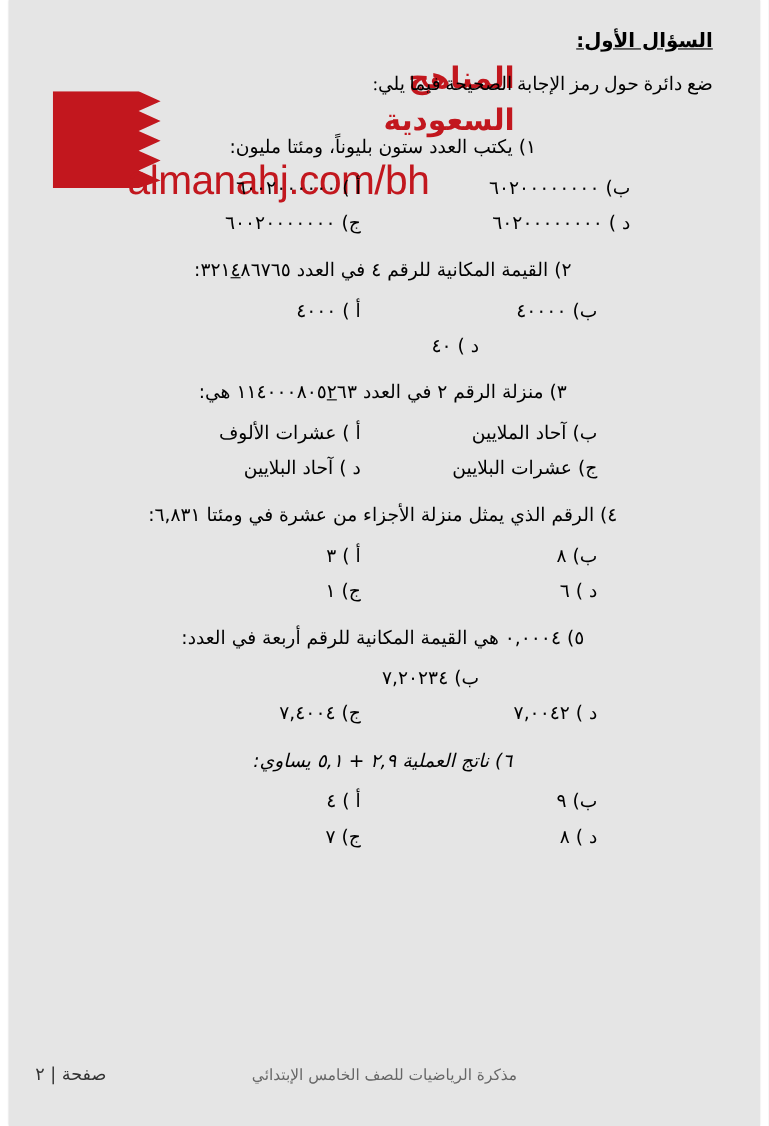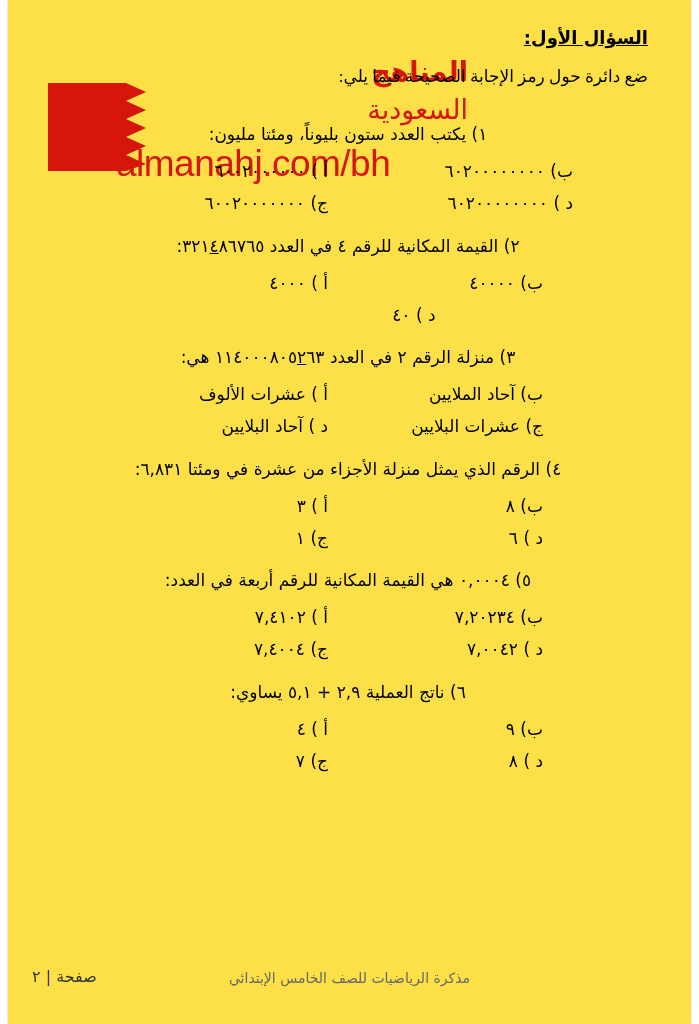--- a/index.html
+++ b/index.html
@@ -17,21 +17,21 @@
     background: #ffffff;
     overflow: hidden;
     margin: 0 auto;
   }
   .sheet {
     position: absolute;
     left: 8px;
     top: 0;
     width: 683px;
     height: 1024px;
-    background: #fde047;
+    background: #e5e5e5;
     box-shadow: 0 0 2px rgba(0,0,0,0.25);
   }
   .content {
     position: absolute;
     left: 40px;
     top: 24px;
     width: 600px;
     direction: rtl;
     text-align: right;
   }
@@ -128,21 +128,21 @@
     direction: rtl;
     text-align: right;
     line-height: 1.25;
     width: 300px;
   }
   .wm-text-bottom {
     position: absolute;
     right: 0;
     top: 38px;
     font-size: 27px;
-    font-weight: normal;
+    font-weight: bold;
     color: #d81921;
     direction: rtl;
     text-align: right;
     line-height: 1.25;
     width: 300px;
   }
   .wm-url {
     position: absolute;
     left: 68px;
     top: 88px;
@@ -276,38 +276,34 @@
       <div class="question">
         <span class="qtext">٥)</span>
         <span class="qtext">٠,٠٠٠٤ هي القيمة المكانية للرقم أربعة في العدد:</span>
       </div>
       <div class="choices">
         <div class="choice-row">
           <div class="choice">
             <span class="choice-label">ب)</span>
             <span>٧,٢٠٢٣٤</span>
           </div>
-          <div class="choice">
-            <span class="choice-label">أ )</span>
-            <span>٧,٤١٠٢</span>
-          </div>
         </div>
         <div class="choice-row">
           <div class="choice">
             <span class="choice-label">د )</span>
             <span>٧,٠٠٤٢</span>
           </div>
           <div class="choice">
             <span class="choice-label">ج)</span>
             <span>٧,٤٠٠٤</span>
           </div>
         </div>
       </div>
 
-      <div class="question" style="margin-top:5px;">
+      <div class="question" style="margin-top:5px;font-style:italic;">
         <span class="qtext">٦)</span>
         <span class="qtext">ناتج العملية ٢,٩ + ٥,١ يساوي:</span>
       </div>
       <div class="choices">
         <div class="choice-row">
           <div class="choice">
             <span class="choice-label">ب)</span>
             <span>٩</span>
           </div>
           <div class="choice">

